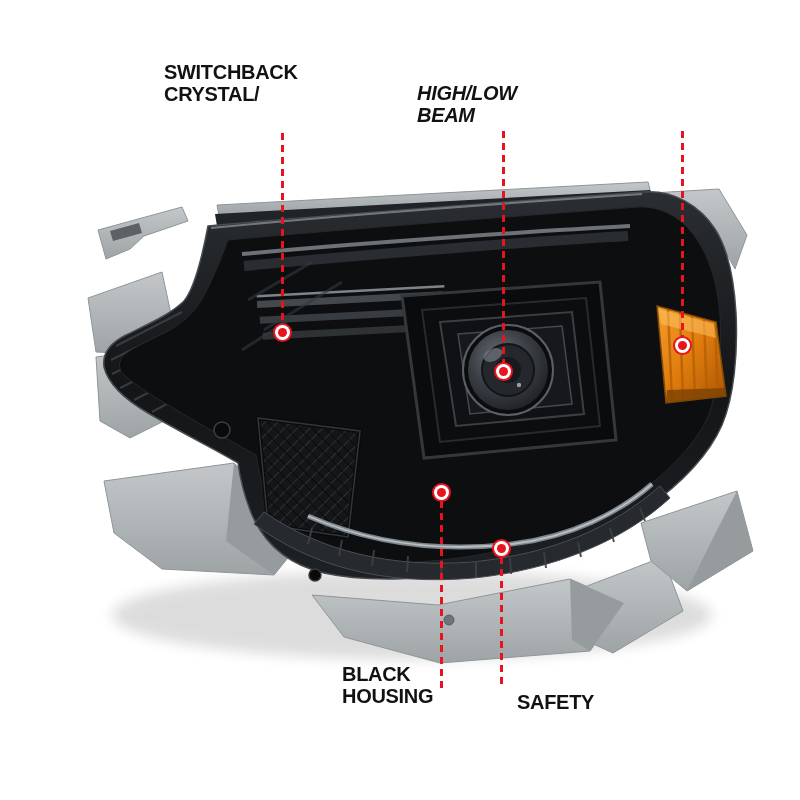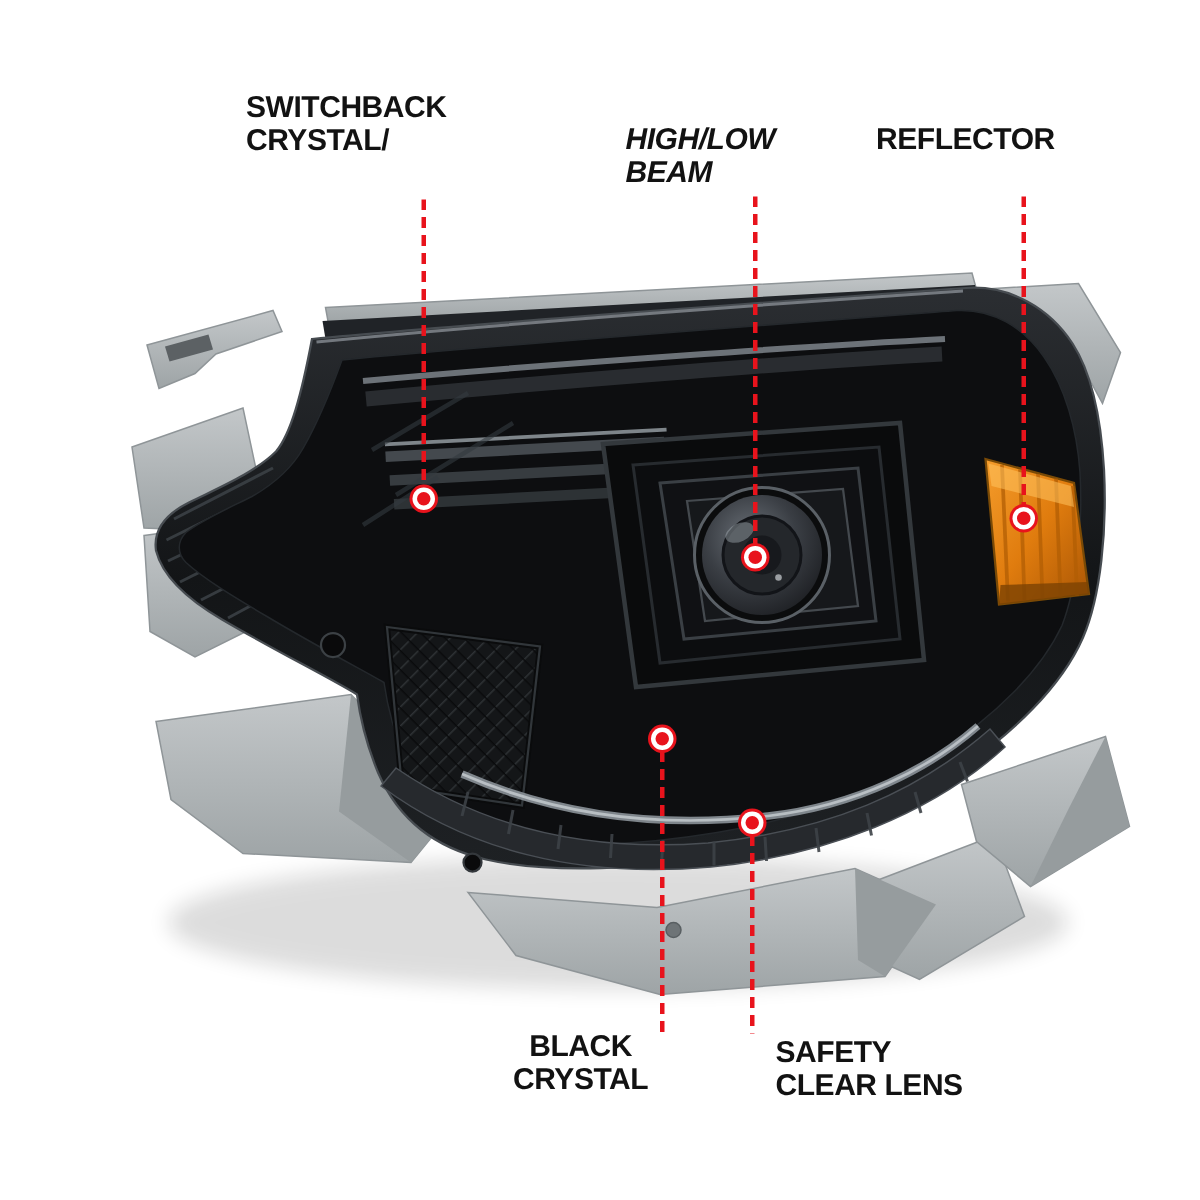--- a/index.html
+++ b/index.html
@@ -40,21 +40,21 @@
   #co-1 .dot    { left:266px; top:328px; }
 
   #co-2 .label  { left:405px; top:83px;font-style:italic; }
   #co-2 .leader { left:490px; top:131px; height:232px; }
   #co-2 .dot    { left:487px; top:367px; }
 
   #co-3 .label  { left:572px; top:83px; }
   #co-3 .leader { left:669px; top:131px; height:207px; }
   #co-3 .dot    { left:666px; top:341px; }
 
-  #co-4 .label  { left:330px; top:688px;text-align:center; }
+  #co-4 .label  { left:330px; top:664px; }
   #co-4 .leader { left:428px; top:501px; height:188px; }
   #co-4 .dot    { left:425px; top:488px; }
 
   #co-5 .label  { left:505px; top:692px; }
   #co-5 .leader { left:488px; top:557px; height:132px; }
   #co-5 .dot    { left:485px; top:544px; }
 </style>
 </head>
 <body>
 
@@ -212,37 +212,35 @@
     <div class="label">
       <span>HIGH/LOW</span>
       <span>BEAM</span>
     </div>
     <div class="leader"></div>
     <div class="dot"></div>
   </div>
 
   <div class="callout" id="co-3">
     <div class="label">
-      <span>REFLECTOR</span>
     </div>
     <div class="leader"></div>
     <div class="dot"></div>
   </div>
 
   <div class="callout" id="co-4">
     <div class="label">
       <span>BLACK</span>
-      <span>CRYSTAL</span>
+      <span>HOUSING</span>
     </div>
     <div class="leader"></div>
     <div class="dot"></div>
   </div>
 
   <div class="callout" id="co-5">
     <div class="label">
       <span>SAFETY</span>
-      <span>CLEAR LENS</span>
     </div>
     <div class="leader"></div>
     <div class="dot"></div>
   </div>
 
 </div>
 
 </body></html>

